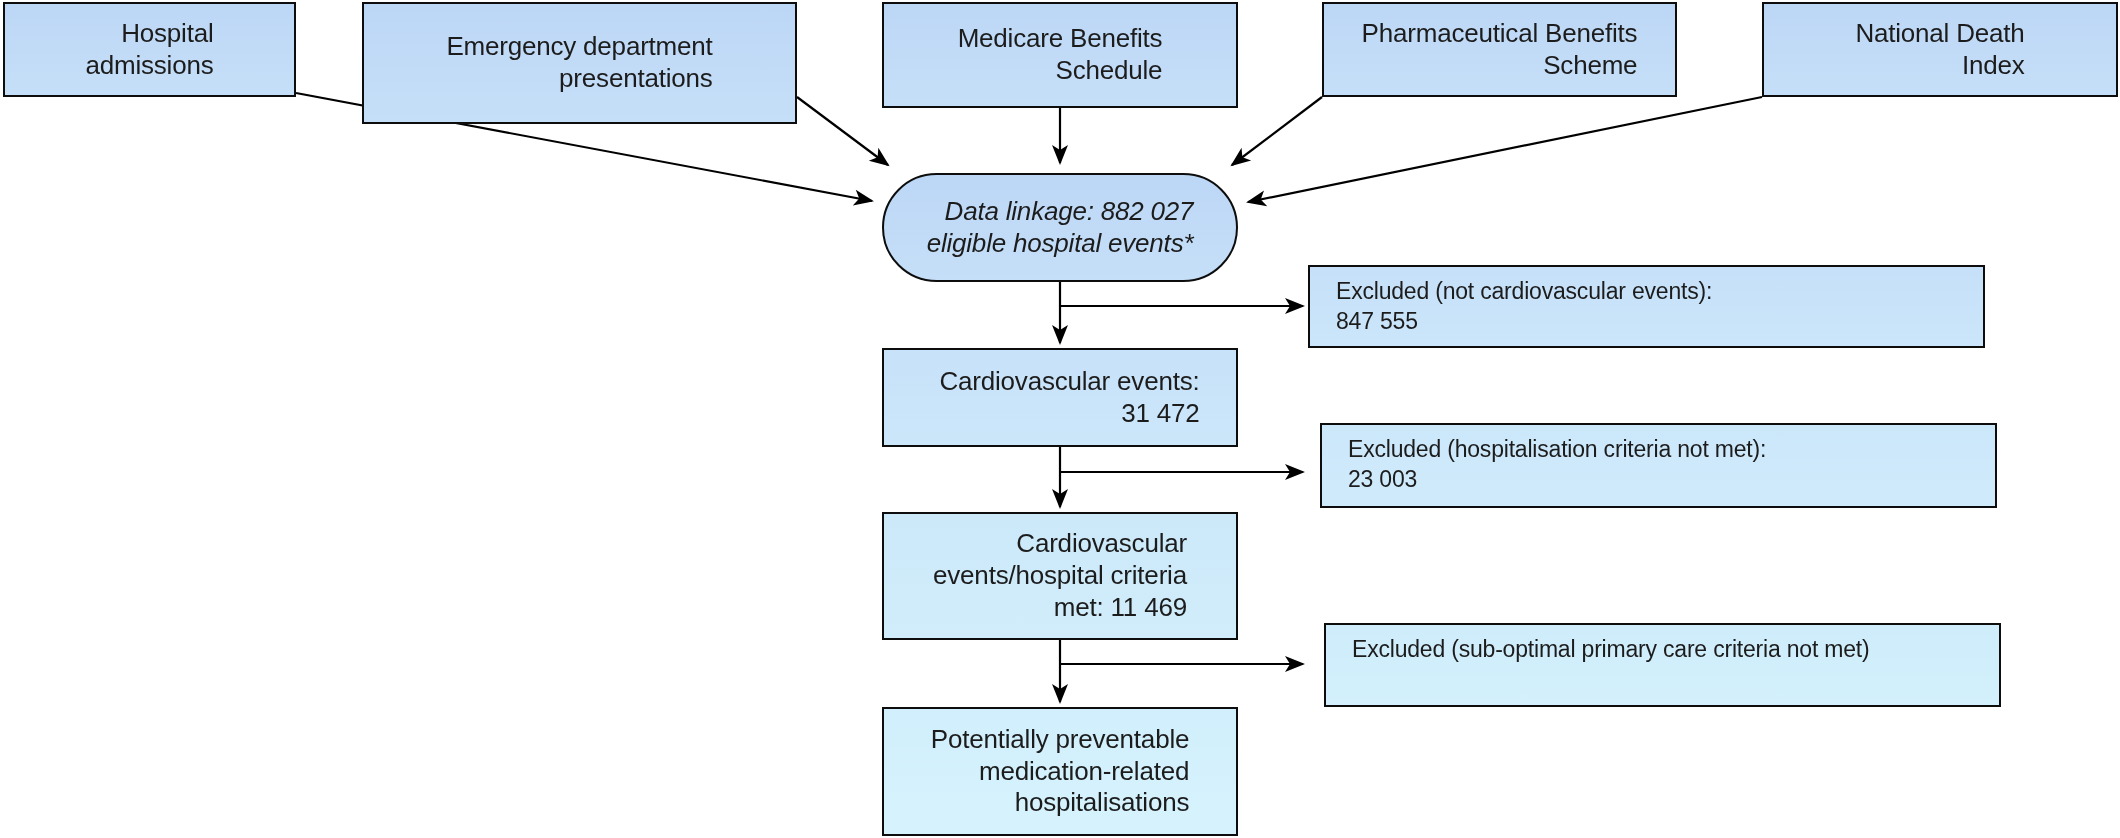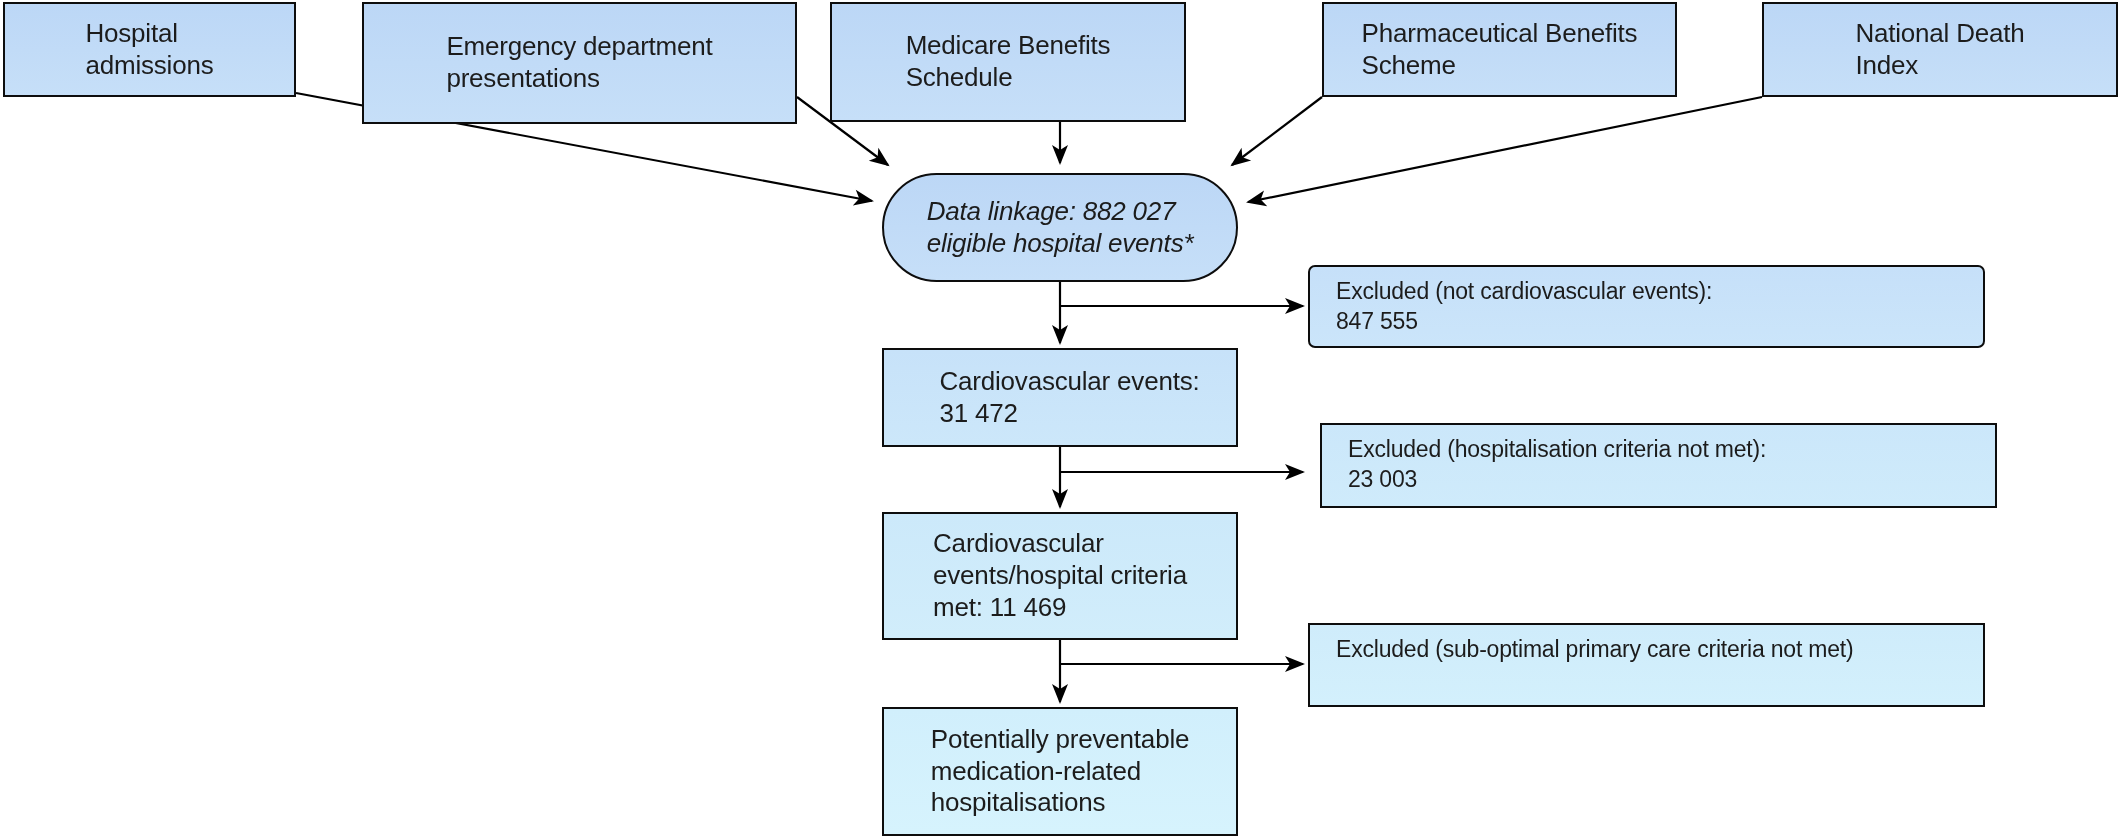--- a/index.html
+++ b/index.html
@@ -10,42 +10,42 @@
     color:#1c1c1c;
     background:#ffffff;
     overflow:hidden;
   }
   .arrows{position:absolute;left:0;top:0;width:2120px;height:838px;}
   .box{
     position:absolute;
     box-sizing:border-box;
     border:2px solid #0d0d0d;
     display:flex;align-items:center;justify-content:center;
-    text-align:left;
+    text-align:right;
     font-size:26px;line-height:1.23;letter-spacing:-0.2px;
     white-space:pre-line;
   }
   .excl{
     display:block;text-align:left;
     font-size:23px;line-height:1.3;
     padding:10px 14px 8px 26px;
   }
   .stadium{border-radius:55px;}
   
   .f1{background:linear-gradient(180deg,#bcd7f6,#c6dff8);}
-  .f2{background:linear-gradient(180deg,#c6e0f9,#cbe5fa);border-radius:7px;}
+  .f2{background:linear-gradient(180deg,#c6e0f9,#cbe5fa);}
   .f3{background:linear-gradient(180deg,#c7e2f9,#cce7fa);padding-left:19px;}
   .f4{background:linear-gradient(180deg,#cbe7fa,#cfebfb);}
   .f5{background:linear-gradient(180deg,#cce9fa,#d1edfb);}
-  .f6{background:linear-gradient(180deg,#cfecfb,#d3f0fc);}
+  .f6{background:linear-gradient(180deg,#cfecfb,#d3f0fc);margin-left:16px;}
   .f7{background:linear-gradient(180deg,#d1effc,#d6f3fd);}
   
   .b-src1{left:3px;top:2px;width:293px;height:95px;}
   .b-src2{left:362px;top:2px;width:435px;height:122px;}
-  .b-src3{left:830px;top:2px;width:356px;height:120px;}
+  .b-src3{left:882px;top:2px;width:356px;height:106px;}
   .b-src4{left:1322px;top:2px;width:355px;height:95px;}
   .b-src5{left:1762px;top:2px;width:356px;height:95px;}
   .b-link{left:882px;top:173px;width:356px;height:109px;font-style:italic;}
   .b-cv{left:882px;top:348px;width:356px;height:99px;}
   .b-crit{left:882px;top:512px;width:356px;height:128px;}
   .b-out{left:882px;top:707px;width:356px;height:129px;}
   .b-exc1{left:1308px;top:265px;width:677px;height:83px;}
   .b-exc2{left:1308px;top:423px;width:677px;height:85px;margin-left:12px;}
   .b-exc3{left:1308px;top:623px;width:677px;height:84px;}
 </style>

